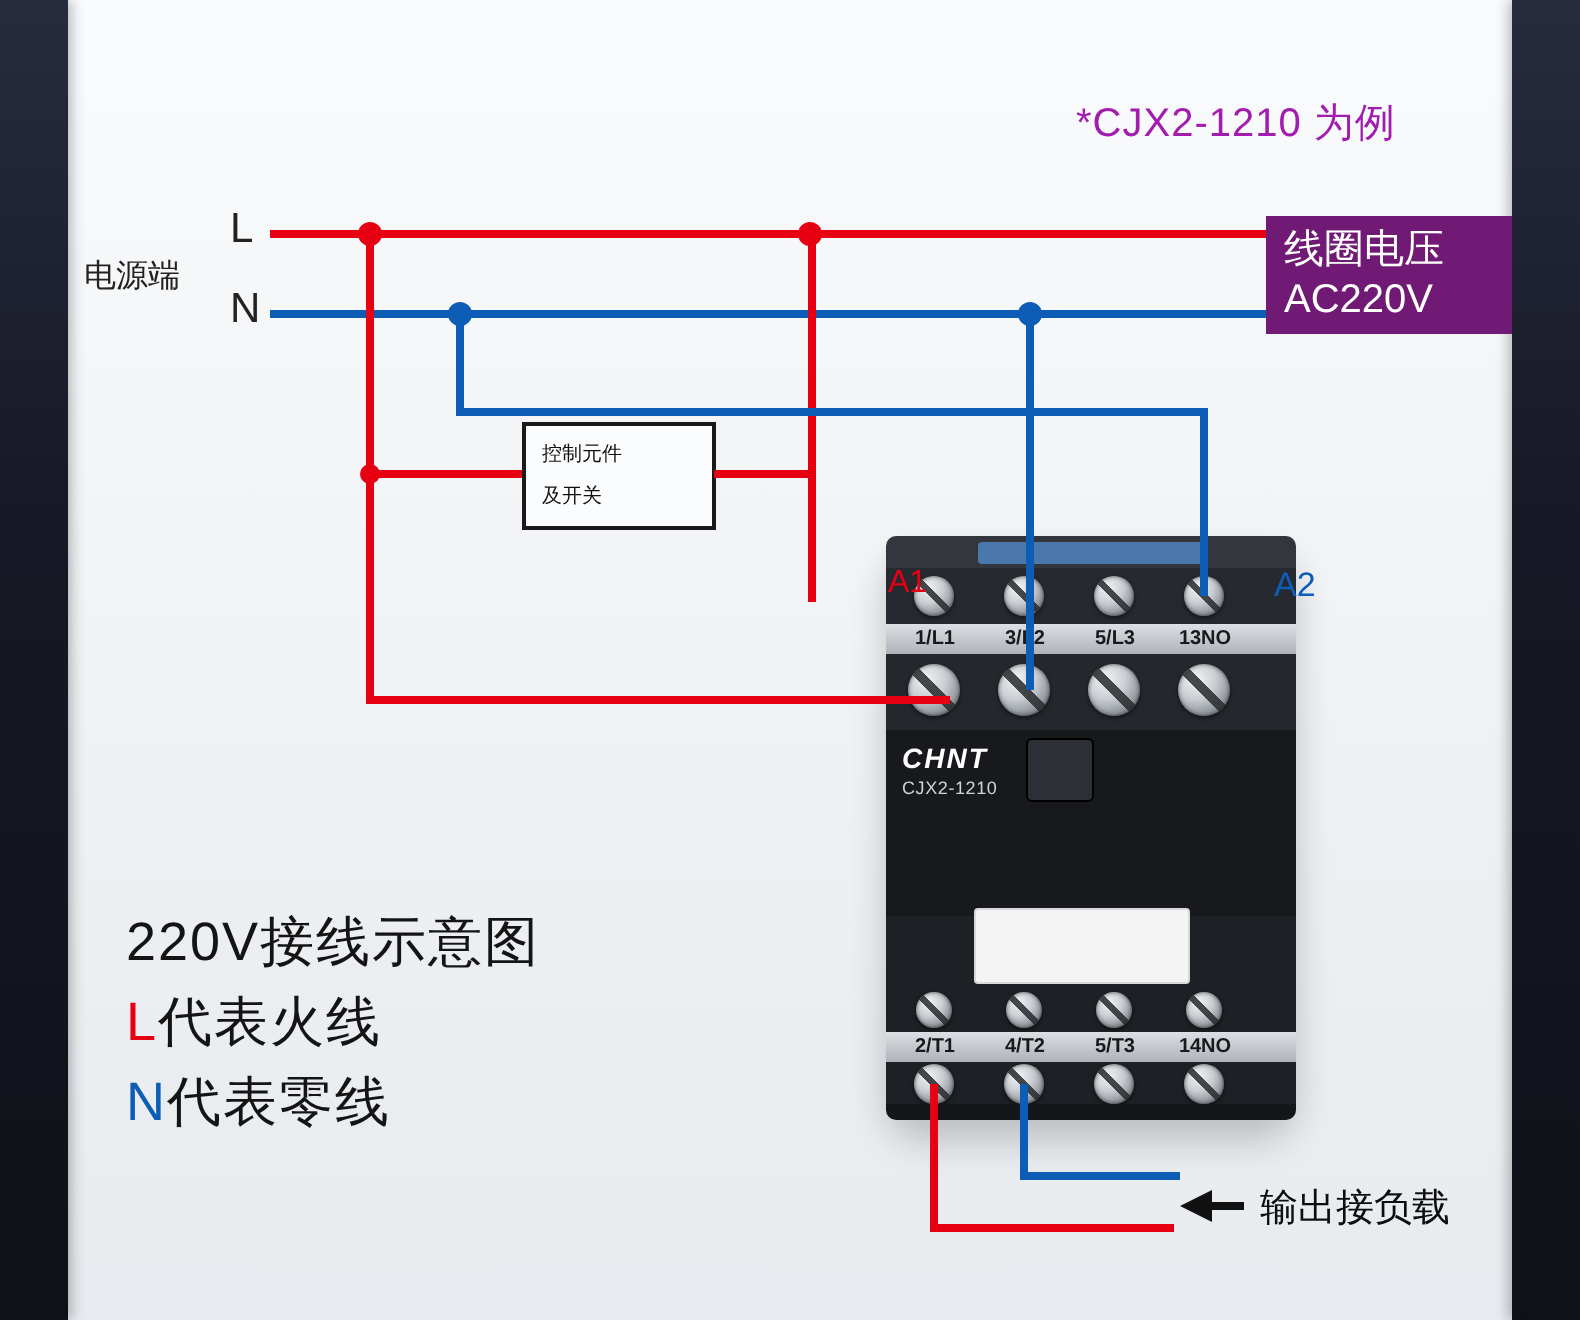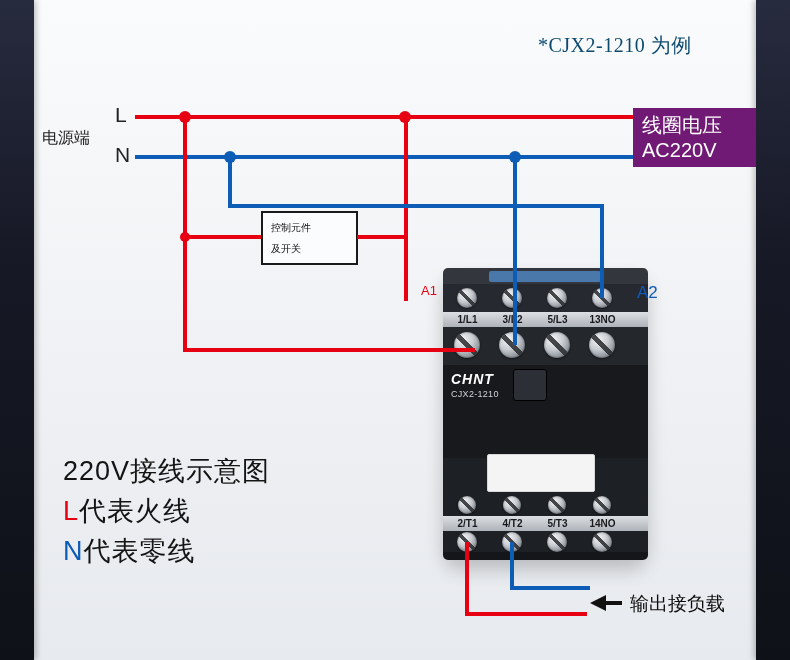--- a/index.html
+++ b/index.html
@@ -20,39 +20,39 @@
   
   .wire { position: absolute; }
   .wire.live { background: #e60012; }
   .wire.neutral { background: #0d5cb6; }
   .dot { position: absolute; width: 12px; height: 12px; border-radius: 50%; }
   .dot.live { background: #e60012; }
   .dot.neutral { background: #0d5cb6; }
   .dot.small { width: 10px; height: 10px; }
 
   
-  #note { left: 538px; top: 32px; font-size: 20px; color: #0c4a6e; letter-spacing: .5px; font-family: Liberation Serif, serif; }
+  #note { left: 538px; top: 48px; font-size: 20px; color: #a21caf; letter-spacing: .5px; }
   #supply-label { left: 42px; top: 128px; font-size: 16px; color: #222; }
   #l-label { left: 115px; top: 103px; font-size: 21px; color: #222; }
   #n-label { left: 115px; top: 143px; font-size: 21px; color: #222; }
 
   #coil-box {
     left: 633px; top: 108px; width: 123px; height: 59px;
     background: #701a75; color: #fff; padding-left: 9px;
     display: flex; flex-direction: column; justify-content: center; gap: 2px;
     font-size: 20px; font-weight: 500; line-height: 1.15;
   }
 
   #control-box {
     left: 261px; top: 211px; width: 97px; height: 54px;
     border: 2px solid #1a1a1a; background: #fbfcfd;
     padding: 4px 8px; font-size: 10px; line-height: 21px; color: #111;
   }
 
-  #a1-label { left: 421px; top: 283px; font-size: 13px; color: #e60012; }
+  #a1-label { left: 444px; top: 283px; font-size: 16px; color: #e60012; }
   #a2-label { left: 637px; top: 283px; font-size: 17px; color: #0d5cb6; }
 
   
   #contactor {
     left: 443px; top: 268px; width: 205px; height: 292px;
     border-radius: 18px; background: #17191d;
     box-shadow: 0 10px 18px rgba(0,0,0,.20);
   }
   #contactor > div { position: absolute; }
   #cap { left: 0; top: 0; width: 205px; height: 16px; background: #33363c; border-radius: 5px 5px 0 0; }

